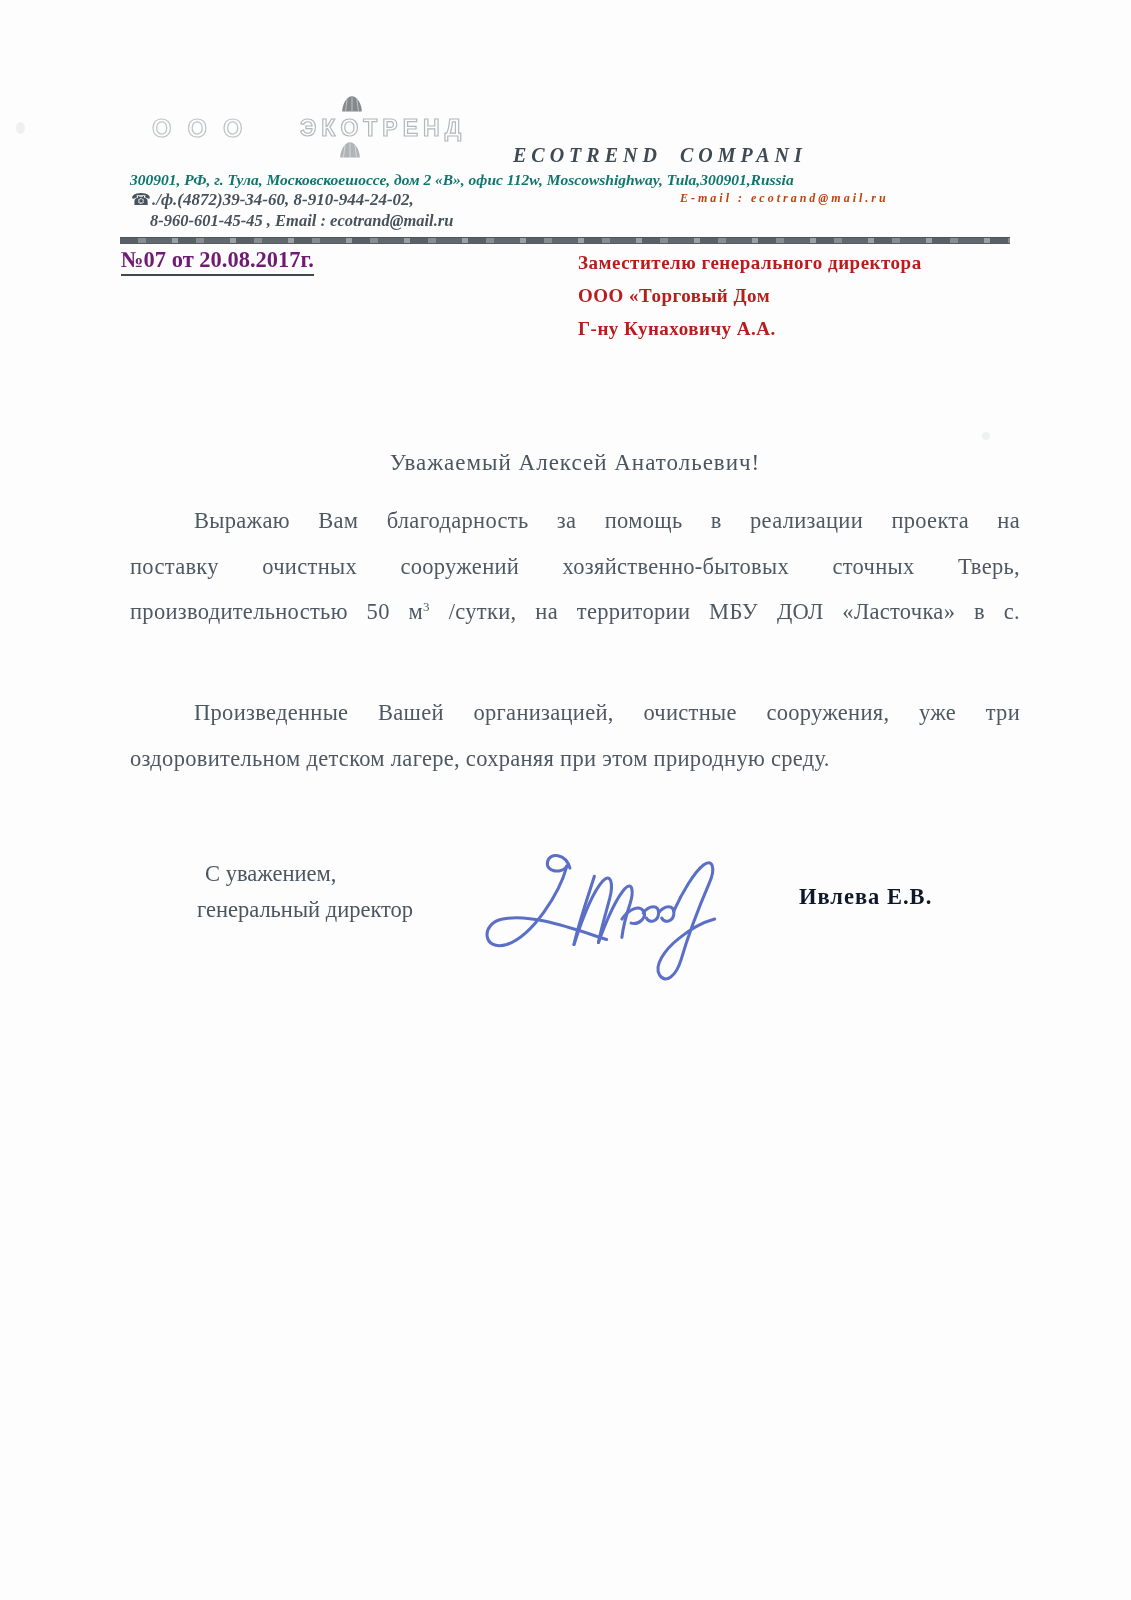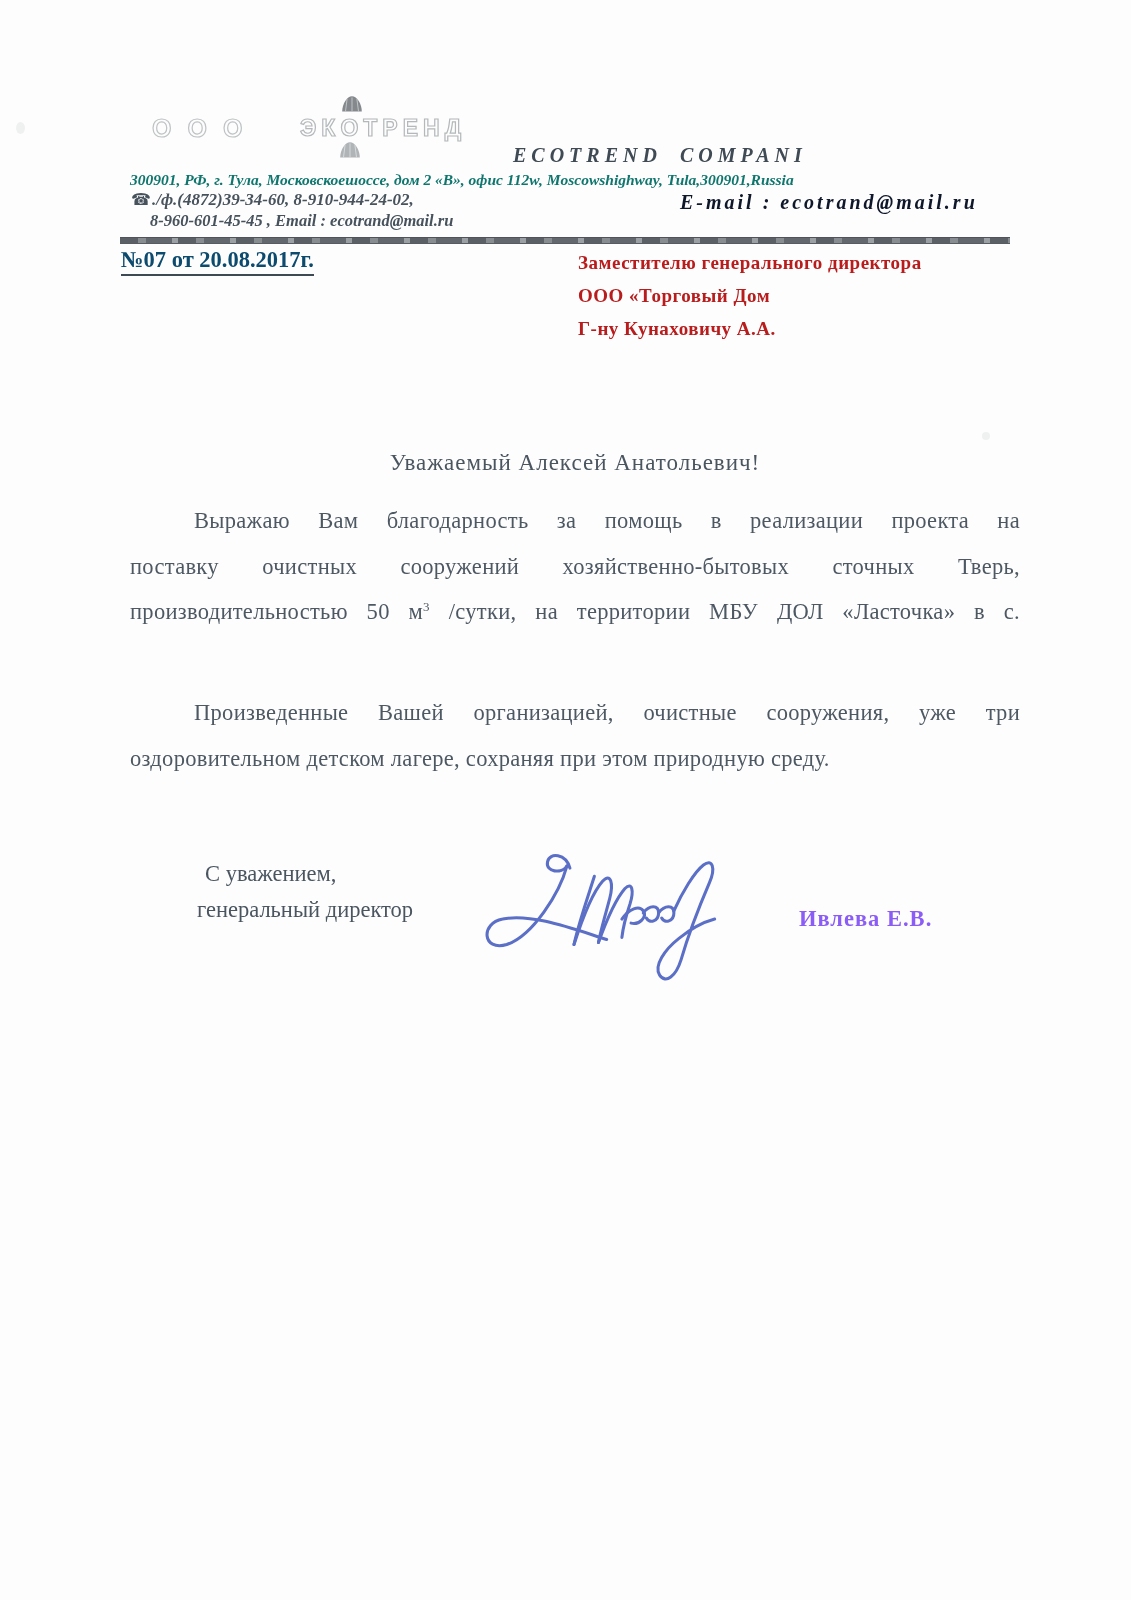--- a/index.html
+++ b/index.html
@@ -49,22 +49,22 @@
     position: absolute; left: 131px; top: 190px;
     font-style: italic; font-weight: bold; font-size: 17px;
     color: #47525c; white-space: nowrap; text-align: center;
   }
   .phone-glyph {
     font-family: "DejaVu Sans", sans-serif;
     font-style: normal; font-size: 16px; margin-right: 1px;
   }
   .email-top {
     position: absolute; left: 680px; top: 191px;
-    font-style: italic; font-weight: bold; font-size: 20px;
-    letter-spacing: 3px; color: #0f172a; white-space: nowrap;
+    font-style: italic; font-weight: bold; font-size: 12px;
+    letter-spacing: 3px; color: #c2410c; white-space: nowrap;
   }
   .contact-line2 {
     position: absolute; left: 150px; top: 211px;
     font-style: italic; font-weight: bold; font-size: 16.5px;
     color: #47525c; white-space: nowrap;
   }
 
   .header-divider {
     position: absolute; left: 120px; top: 237px;
     width: 890px; height: 7px;
@@ -72,21 +72,21 @@
       repeating-linear-gradient(90deg,
         #5a6065 0 18px, #878d91 18px 26px,
         #62686d 26px 52px, #9aa0a3 52px 58px);
     border-top: 1px solid #4e545a;
     border-bottom: 1px solid #565c62;
   }
 
   
   .reference-number {
     position: absolute; left: 121px; top: 247px;
-    font-size: 22.5px; font-weight: bold; color: #0c4a6e;
+    font-size: 22.5px; font-weight: bold; color: #701a75;
     border-bottom: 2px solid #3d4953; padding-bottom: 1px;
   }
   .recipient-block {
     position: absolute; left: 578px; top: 246px; width: 460px;
     font-size: 19px; font-weight: bold; color: #b91c1c;
     line-height: 33px; letter-spacing: 0.5px;
   }
 
   
   .salutation {
@@ -108,23 +108,22 @@
 
   
   .closing-block {
     position: absolute; left: 197px; top: 856px;
     font-size: 22.5px; color: #4a5560; line-height: 36px;
   }
   .closing-block .closing { padding-left: 8px; }
   .signature-svg { position: absolute; left: 468px; top: 842px; width: 265px; height: 150px; }
   .signatory-name {
     position: absolute; left: 799px; top: 884px;
-    font-size: 22.5px; font-weight: bold; color: #8b5cf6;
+    font-size: 22.5px; font-weight: bold; color: #0f172a;
     letter-spacing: 1px;
-    margin-top: 22px;
   }
 
   
   .artifact { position: absolute; border-radius: 50%; background: rgba(120,125,130,0.10); }
   .artifact-1 { left: 16px; top: 122px; width: 9px; height: 12px; }
   .artifact-2 { left: 982px; top: 432px; width: 8px; height: 8px; }
 </style>
 </head>
 <body>
 

